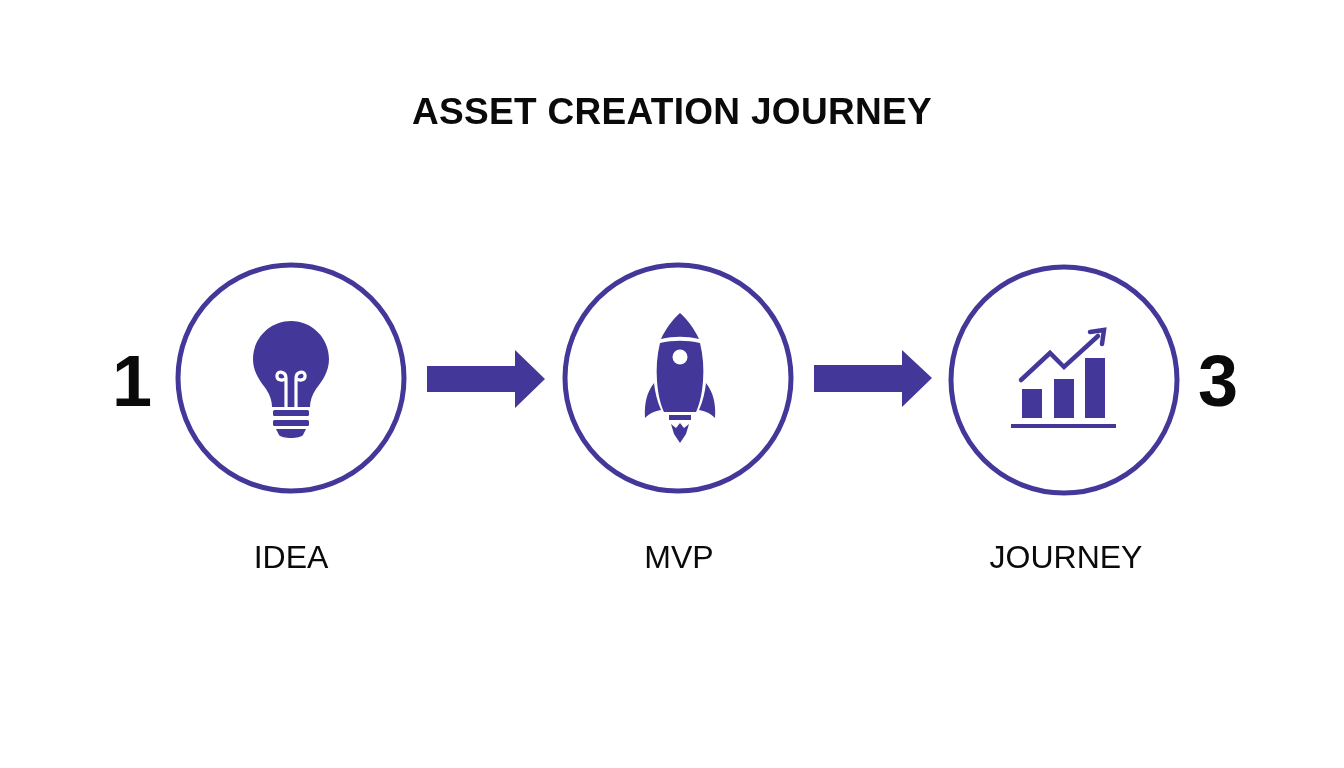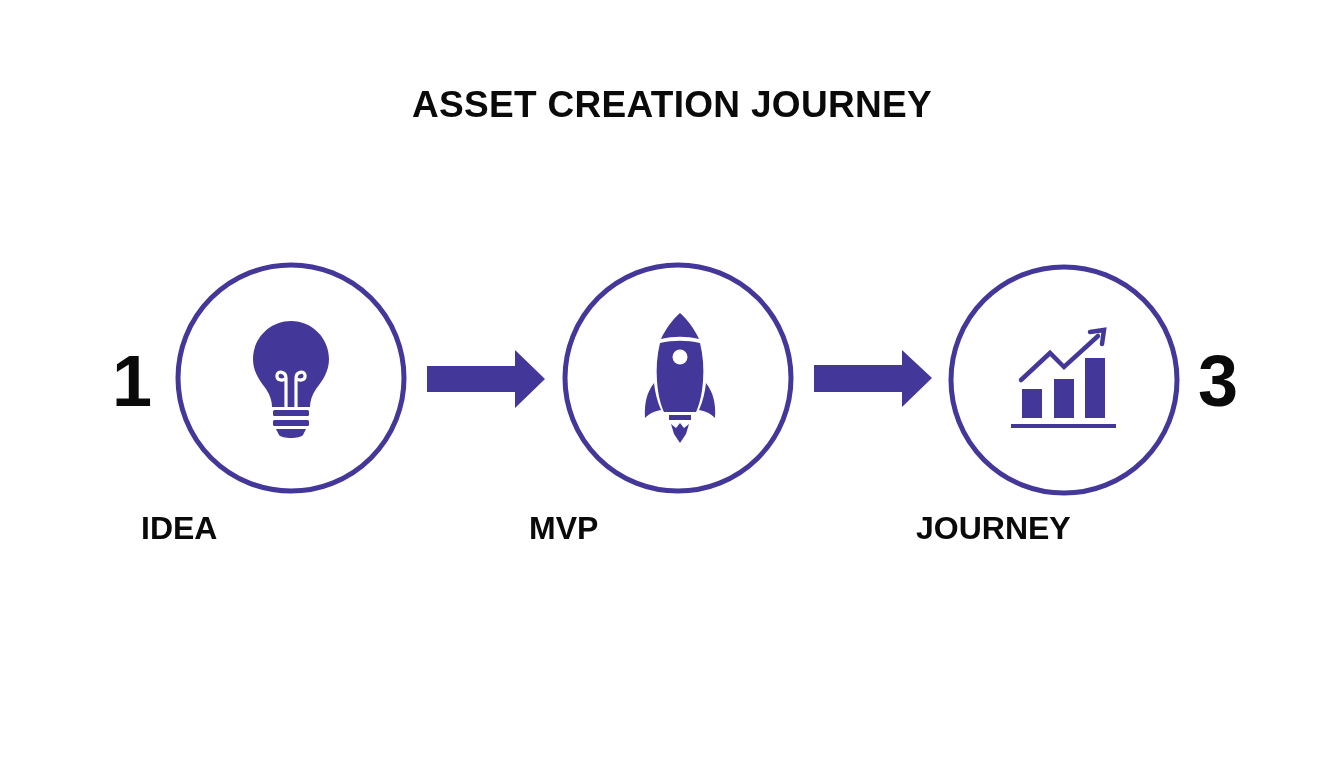--- a/index.html
+++ b/index.html
@@ -1,22 +1,22 @@
 <!DOCTYPE html>
 <html><head>
   <meta charset="utf-8">
   <style>
     html, body { margin: 0; padding: 0; background: #ffffff; }
     body { width: 1344px; height: 768px; position: relative; overflow: hidden;
            font-family: "Liberation Sans", "DejaVu Sans", sans-serif; color: #0a0a0a; }
-    .title { position: absolute; left: 0; width: 1344px; top: 83px; text-align: center;
+    .title { position: absolute; left: 0; width: 1344px; top: 90px; text-align: center;
              font-weight: bold; font-size: 37px; letter-spacing: 0.3px; line-height: 44px; }
     .stage-num { position: absolute; font-weight: bold; font-size: 72px; line-height: 72px; }
-    .label { position: absolute; width: 300px; font-weight: bold;
-             font-size: 32px; line-height: 36px; top: 510px; }
+    .label { position: absolute; width: 300px; text-align: center; font-weight: normal;
+             font-size: 32px; line-height: 36px; top: 539px; }
     svg.diagram { position: absolute; left: 0; top: 0; }
   </style>
 </head>
 <body>
 
 <div class="title">ASSET CREATION JOURNEY</div>
 
 <div class="stage-num" style="left:112px; top:345px;">1</div>
 <div class="stage-num" style="left:1198px; top:345px;">3</div>
 

